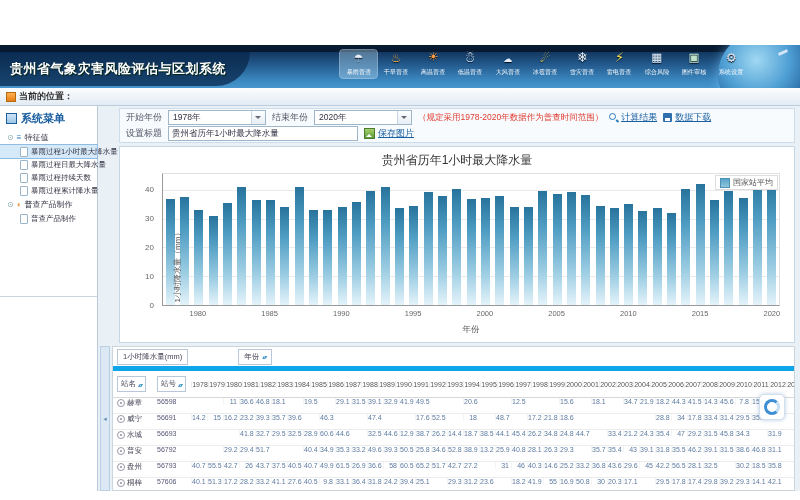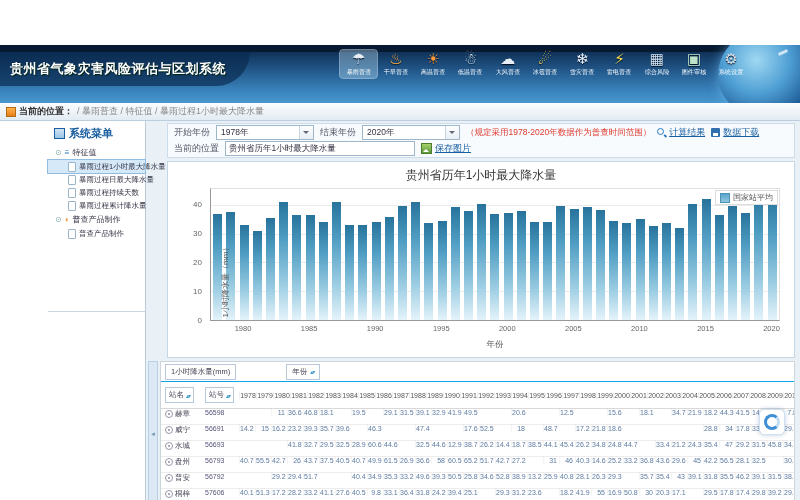--- a/index.html
+++ b/index.html
@@ -1,21 +1,21 @@
 <!DOCTYPE html>
 <html><head>
 <meta charset="utf-8">
 <style>
   html,body{margin:0;padding:0;background:#fff;}
   .page{position:relative;width:800px;height:500px;background:#fff;overflow:hidden;
         font-family:"Liberation Sans","DejaVu Sans",sans-serif;color:#333;}
   
   .top-space{height:45px;background:#fff;}
-  .banner{position:relative;height:58px;
-    background:linear-gradient(180deg,#081f3a 0%,#12375f 16%,#23598c 45%,#3a85bd 80%,#4796cd 100%);overflow:hidden;}
+  .banner{position:relative;height:43px;
+    background:linear-gradient(180deg,#081f3a 0%,#12375f 16%,#23598c 45%,#3a85bd 80%,#4796cd 100%);overflow:hidden;font-family:Liberation Mono, monospace;}
   .banner-strip{position:absolute;top:0;left:0;right:0;height:7px;background:#071a31;}
   .earth{position:absolute;right:-28px;top:-18px;width:110px;height:95px;border-radius:50%;
     background:radial-gradient(circle at 35% 35%,#9fd8f2 0%,#4f9fd4 35%,#1d5a96 65%,#0c2d55 100%);
     box-shadow:0 0 12px rgba(120,200,255,.55);}
   .sat{position:absolute;right:12px;top:6px;width:10px;height:3px;background:#cfe4f4;transform:rotate(-25deg);border-radius:1px;}
   .title-plate{position:absolute;left:0;top:7px;width:250px;height:34px;
     background:linear-gradient(180deg,#0b2c52,#17446f);border-radius:0 0 46px 0;display:flex;align-items:center;}
   .banner-title{color:#fff;font-weight:bold;font-size:13px;padding-left:10px;letter-spacing:.5px;text-shadow:1px 1px 1px #021;}
   .nav{position:absolute;left:340px;top:5px;width:410px;display:flex;justify-content:space-between;}
   .nav-item{width:38px;display:flex;flex-direction:column;align-items:center;gap:1px;cursor:pointer;border-radius:3px;padding:1px 0;}
@@ -31,21 +31,21 @@
   .crumb-right{margin-left:auto;display:flex;align-items:center;gap:5px;}
   .user-icon{width:9px;height:9px;position:relative;}
   .user-icon::before{content:'';position:absolute;left:2.5px;top:0;width:4px;height:4px;border-radius:50%;background:#2a6aa0;}
   .user-icon::after{content:'';position:absolute;left:1px;top:4.5px;width:7px;height:4px;border-radius:3px 3px 0 0;background:#2a6aa0;}
   .user-label{color:#334;}
   .logout-btn{display:flex;align-items:center;gap:3px;background:linear-gradient(180deg,#f55a4e,#d02318);
     border:1px solid #a81c12;border-radius:8px;color:#fff;font-size:9px;padding:1px 8px;cursor:pointer;}
   .pwr{width:7px;height:7px;border:1px solid #fff;border-radius:50%;position:relative;}
   .pwr::after{content:'';position:absolute;left:2.5px;top:-1.5px;width:1px;height:4px;background:#fff;}
   
-  .main{display:flex;height:385px;padding-left:48px;}
+  .main{display:flex;height:385px;}
   .sidebar{position:relative;width:97px;background:#fff;border-right:1px solid #b9cada;flex:none;}
   .sb-title{display:flex;align-items:center;gap:4px;padding:5px 6px 4px;color:#1a5fa0;font-size:11px;font-weight:bold;}
   .sb-title-ico{width:9px;height:9px;border:1px solid #1a5fa0;background:linear-gradient(#cfe4f5,#9cc6e6);}
   .sb-group{display:flex;align-items:center;gap:3px;font-size:8px;color:#334;padding:2px 0 2px 7px;cursor:pointer;}
   .sb-toggle{color:#8aa;font-size:8px;line-height:8px;}
   .sb-gicon{font-size:8px;line-height:8px;}
   .sb-child{display:flex;align-items:center;gap:3px;font-size:7.5px;color:#334;padding:1.5px 2px 1.5px 20px;cursor:pointer;white-space:nowrap;}
   .sb-child.selected{background:#d6e9f8;outline:1px solid #8fbce0;}
   .file-ico{flex:none;width:6px;height:8px;border:1px solid #9ab4c8;background:#fff;border-radius:1px;}
   .sb-divider{position:absolute;left:0;right:0;top:190px;border-top:1px solid #c9d6e2;}
@@ -85,21 +85,21 @@
   .x-axis-title{position:absolute;left:42px;right:14px;bottom:6px;text-align:center;font-size:8.5px;color:#555;}
   .y-axis-title{position:absolute;left:-26px;top:86px;width:80px;font-size:8px;color:#555;transform:rotate(-90deg);text-align:center;white-space:nowrap;}
   .legend{position:absolute;right:16px;top:28px;display:flex;align-items:center;gap:3px;
     border:1px solid #ddd;background:#fff;padding:1px 4px;font-size:8px;color:#555;cursor:pointer;}
   .legend-swatch{width:8px;height:8px;background:linear-gradient(#58a5ca,#8fc6de);border:1px solid #4b92b5;}
   
   .table-section{position:relative;display:flex;margin-top:3px;flex:1;min-height:0;}
   .collapse-strip{flex:none;width:8px;background:#dce9f5;border:1px solid #b9cfe4;margin-right:2px;
     display:flex;align-items:center;justify-content:center;color:#6c94b8;font-size:7px;cursor:pointer;}
   .grid{flex:1;background:#fff;border:1px solid #ccd4dc;overflow:hidden;font-size:7px;color:#556;min-width:0;}
-  .filter-row{display:flex;align-items:center;height:19px;padding-left:4px;border-bottom:1px solid #0ea5e9;gap:4px;}
+  .filter-row{display:flex;align-items:center;height:19px;padding-left:4px;border-bottom:5px solid #0ea5e9;gap:4px;}
   .filter-box{border:1px solid #b8c8d8;background:#fff;padding:2px 5px;font-size:7.5px;color:#445;display:flex;gap:3px;align-items:center;}
   .sort-arrows{color:#49c;font-size:6px;letter-spacing:-1px;}
   .header-row{display:flex;align-items:center;height:26px;border-bottom:1px solid #d8d8d8;}
   .hd-name{width:44px;flex:none;padding-left:4px;box-sizing:border-box;}
   .hd-id{width:34px;flex:none;}
   .hd-box{display:inline-flex;gap:2px;align-items:center;border:1px solid #b8c8d8;background:#fff;padding:2px 3px;font-size:7.5px;color:#445;cursor:pointer;}
   .hd-year{width:16px;flex:none;text-align:center;color:#555;border-left:1px solid #efefef;font-size:7px;}
   .data-row{display:flex;align-items:flex-start;height:15px;border-bottom:1px solid #ececec;cursor:pointer;}
   .cell-name{width:44px;flex:none;display:flex;align-items:center;gap:2px;padding-left:4px;box-sizing:border-box;color:#445;font-size:7.5px;}
   .radio{flex:none;width:6px;height:6px;border:1px solid #99a;border-radius:50%;background:radial-gradient(circle,#aab 0 .8px,#fff 1.2px);}
@@ -165,21 +165,20 @@
         <div class="nav-item">
           <div class="nav-glyph" style="color: rgb(216, 222, 230);">⚙</div>
           <div class="nav-label">系统设置</div>
         </div>
       </div>
   </div>
 
   <div class="crumb">
     <span class="loc-icon"></span>
     <span class="loc-label">当前的位置：</span>
-    <span class="crumb-path">/ 暴雨普查 / 特征值 / 暴雨过程1小时最大降水量</span>
   </div>
 
   <div class="main">
 
     <div class="sidebar">
       <div class="sb-title">
         <span class="sb-title-ico"></span>
         <span>系统菜单</span>
       </div>
       <div id="sb-tree">
@@ -235,21 +234,21 @@
           <span class="tool-link">
             <span class="ico-search"></span>
             <span>计算结果</span>
           </span>
           <span class="tool-link">
             <span class="ico-disk"></span>
             <span>数据下载</span>
           </span>
         </div>
         <div class="form-row">
-          <span>当前的位置</span>
+          <span>设置标题</span>
           <input class="txt-input" value="贵州省历年1小时最大降水量" style="">
           <span class="tool-link">
             <span class="ico-img"></span>
             <span>保存图片</span>
           </span>
         </div>
       </div>
 
       <div class="chart-panel">
         <div class="chart-title">贵州省历年1小时最大降水量</div>
@@ -647,20 +646,65 @@
                 <div class="cell-val">31.5</div>
                 <div class="cell-val">45.8</div>
                 <div class="cell-val">34.3</div>
                 <div class="cell-val"></div>
                 <div class="cell-val">31.9</div>
                 <div class="cell-val"></div>
               </div>
               <div class="data-row">
                 <div class="cell-name">
                   <div class="radio"></div>
+                  <div>普安</div>
+                </div>
+                <div class="cell-id">56792</div>
+                <div class="cell-val"></div>
+                <div class="cell-val"></div>
+                <div class="cell-val">29.2</div>
+                <div class="cell-val">29.4</div>
+                <div class="cell-val">51.7</div>
+                <div class="cell-val"></div>
+                <div class="cell-val"></div>
+                <div class="cell-val">40.4</div>
+                <div class="cell-val">34.9</div>
+                <div class="cell-val">35.3</div>
+                <div class="cell-val">33.2</div>
+                <div class="cell-val">49.6</div>
+                <div class="cell-val">39.3</div>
+                <div class="cell-val">50.5</div>
+                <div class="cell-val">25.8</div>
+                <div class="cell-val">34.6</div>
+                <div class="cell-val">52.8</div>
+                <div class="cell-val">38.9</div>
+                <div class="cell-val">13.2</div>
+                <div class="cell-val">25.9</div>
+                <div class="cell-val">40.8</div>
+                <div class="cell-val">28.1</div>
+                <div class="cell-val">26.3</div>
+                <div class="cell-val">29.3</div>
+                <div class="cell-val"></div>
+                <div class="cell-val">35.7</div>
+                <div class="cell-val">35.4</div>
+                <div class="cell-val">43</div>
+                <div class="cell-val">39.1</div>
+                <div class="cell-val">31.8</div>
+                <div class="cell-val">35.5</div>
+                <div class="cell-val">46.2</div>
+                <div class="cell-val">39.1</div>
+                <div class="cell-val">31.5</div>
+                <div class="cell-val">38.6</div>
+                <div class="cell-val">46.8</div>
+                <div class="cell-val">31.1</div>
+                <div class="cell-val"></div>
+              </div>
+              <div class="data-row">
+                <div class="cell-name">
+                  <div class="radio"></div>
                   <div>盘州</div>
                 </div>
                 <div class="cell-id">56793</div>
                 <div class="cell-val">40.7</div>
                 <div class="cell-val">55.5</div>
                 <div class="cell-val">42.7</div>
                 <div class="cell-val">26</div>
                 <div class="cell-val">43.7</div>
                 <div class="cell-val">37.5</div>
                 <div class="cell-val">40.5</div>
@@ -692,65 +736,20 @@
                 <div class="cell-val">32.5</div>
                 <div class="cell-val"></div>
                 <div class="cell-val">30.2</div>
                 <div class="cell-val">18.5</div>
                 <div class="cell-val">35.8</div>
                 <div class="cell-val"></div>
               </div>
               <div class="data-row">
                 <div class="cell-name">
                   <div class="radio"></div>
-                  <div>普安</div>
-                </div>
-                <div class="cell-id">56792</div>
-                <div class="cell-val"></div>
-                <div class="cell-val"></div>
-                <div class="cell-val">29.2</div>
-                <div class="cell-val">29.4</div>
-                <div class="cell-val">51.7</div>
-                <div class="cell-val"></div>
-                <div class="cell-val"></div>
-                <div class="cell-val">40.4</div>
-                <div class="cell-val">34.9</div>
-                <div class="cell-val">35.3</div>
-                <div class="cell-val">33.2</div>
-                <div class="cell-val">49.6</div>
-                <div class="cell-val">39.3</div>
-                <div class="cell-val">50.5</div>
-                <div class="cell-val">25.8</div>
-                <div class="cell-val">34.6</div>
-                <div class="cell-val">52.8</div>
-                <div class="cell-val">38.9</div>
-                <div class="cell-val">13.2</div>
-                <div class="cell-val">25.9</div>
-                <div class="cell-val">40.8</div>
-                <div class="cell-val">28.1</div>
-                <div class="cell-val">26.3</div>
-                <div class="cell-val">29.3</div>
-                <div class="cell-val"></div>
-                <div class="cell-val">35.7</div>
-                <div class="cell-val">35.4</div>
-                <div class="cell-val">43</div>
-                <div class="cell-val">39.1</div>
-                <div class="cell-val">31.8</div>
-                <div class="cell-val">35.5</div>
-                <div class="cell-val">46.2</div>
-                <div class="cell-val">39.1</div>
-                <div class="cell-val">31.5</div>
-                <div class="cell-val">38.6</div>
-                <div class="cell-val">46.8</div>
-                <div class="cell-val">31.1</div>
-                <div class="cell-val"></div>
-              </div>
-              <div class="data-row">
-                <div class="cell-name">
-                  <div class="radio"></div>
                   <div>桐梓</div>
                 </div>
                 <div class="cell-id">57606</div>
                 <div class="cell-val">40.1</div>
                 <div class="cell-val">51.3</div>
                 <div class="cell-val">17.2</div>
                 <div class="cell-val">28.2</div>
                 <div class="cell-val">33.2</div>
                 <div class="cell-val">41.1</div>
                 <div class="cell-val">27.6</div>

